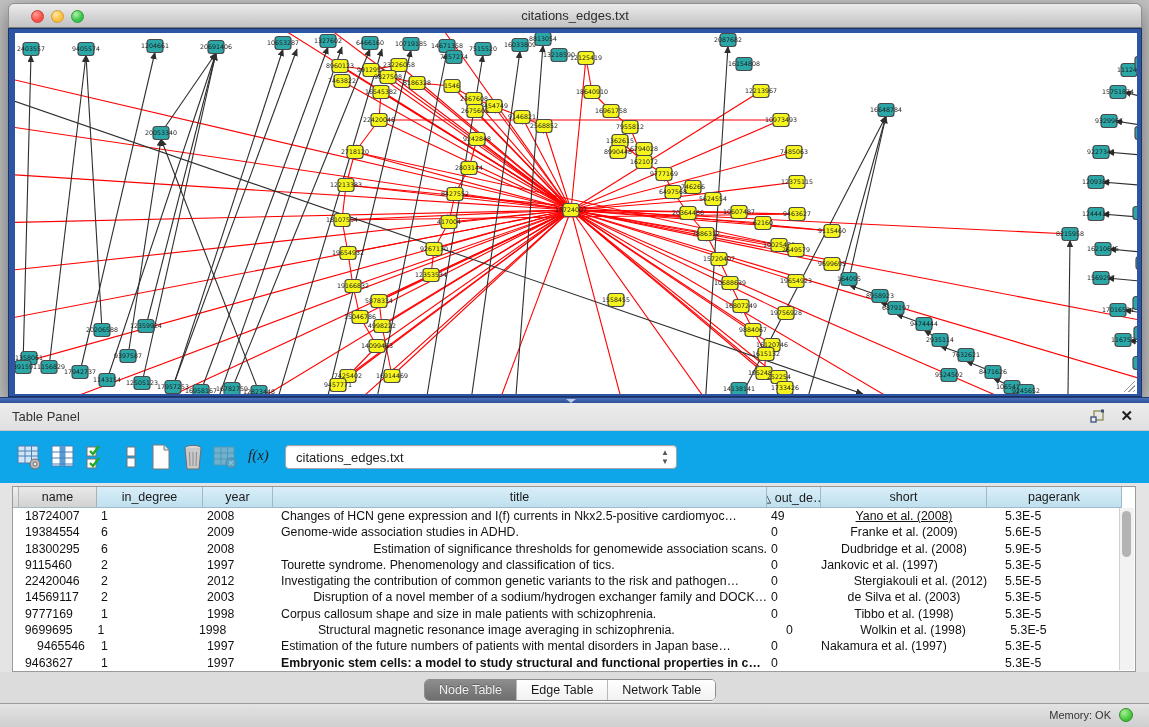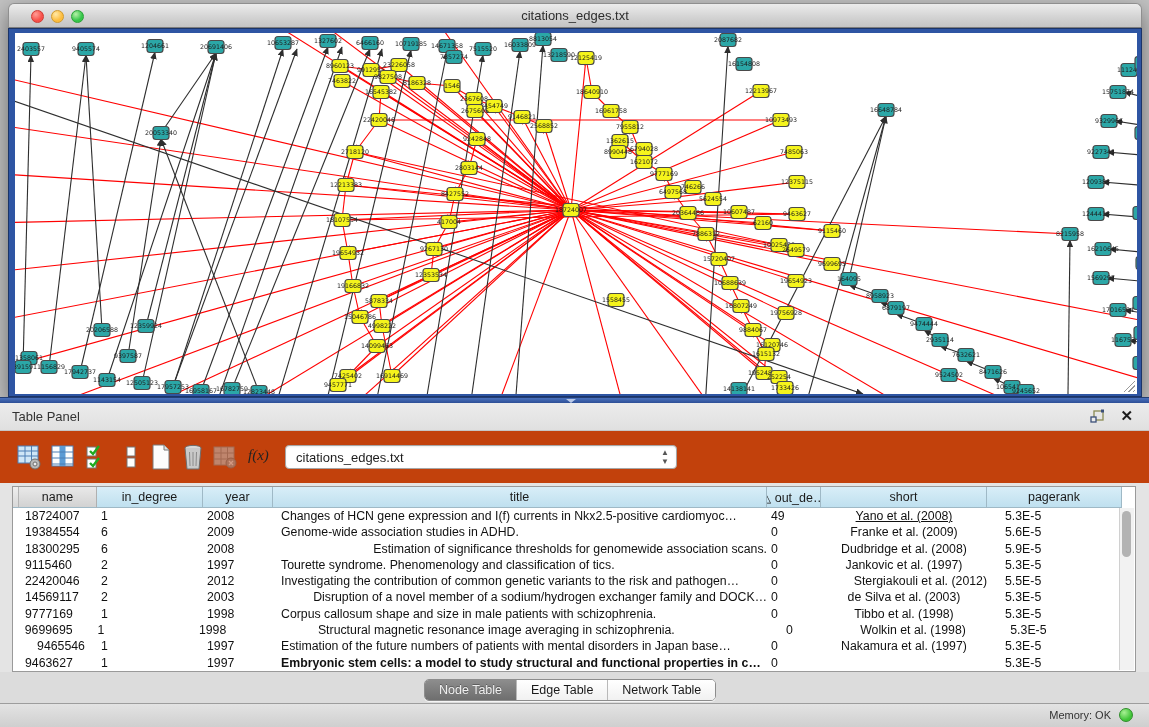--- a/index.html
+++ b/index.html
@@ -33,21 +33,21 @@
     background:linear-gradient(#4a71bd,#2d4f96);border-top:1px solid #223d74;box-sizing:border-box;}
   .splitter .grip{position:absolute;left:566px;top:1px;width:0;height:0;
     border-left:5px solid transparent;border-right:5px solid transparent;border-top:4px solid #b9c9e8;}
   
   .table-panel{position:absolute;left:0;top:403px;width:1149px;height:324px;background:#e4e4e4;}
   .panel-header{position:absolute;left:0;top:0;width:100%;height:28px;
     background:linear-gradient(#ececec,#e0e0e0);border-bottom:1px solid #c6c6c6;box-sizing:border-box;}
   .panel-title{position:absolute;left:12px;top:6px;font-size:13px;color:#333;}
   .float-btn{position:absolute;right:44px;top:6px;width:16px;height:16px;cursor:default;}
   .close-btn{position:absolute;right:16px;top:4px;font-size:15px;font-weight:bold;color:#1c1c1c;}
-  .toolbar{position:absolute;left:0;top:28px;width:100%;height:52px;background:#c2410c;}
+  .toolbar{position:absolute;left:0;top:28px;width:100%;height:52px;background:#0ea5e9;}
   .tb-icon{position:absolute;top:12px;width:26px;height:28px;}
   .combo{position:absolute;left:285px;top:14px;width:392px;height:24px;background:#fff;
     border:1px solid #a6a6a6;border-radius:4px;box-sizing:border-box;
     box-shadow:inset 0 1px 2px rgba(0,0,0,.08);}
   .combo-text{position:absolute;left:10px;top:4px;font-size:13px;color:#1d1d1d;}
   .combo-arrows{position:absolute;right:7px;top:2px;font-size:8px;line-height:9px;color:#555;text-align:center;}
   
   .tbl{position:absolute;left:12px;top:83px;width:1124px;height:186px;background:#fff;
     border:1px solid #9a9a9a;box-sizing:border-box;}
   .tbl-head{position:absolute;left:0;top:0;height:21px;width:1109px;display:flex;}
@@ -902,21 +902,21 @@
           <div class="td" style="width: 166px; padding-left: 0px; text-align: center;">Dudbridge et al. (2008)</div>
           <div class="td" style="width: 135px; padding-left: 18px; text-align: left;">5.9E-5</div>
         </div>
         <div class="tr">
           <div class="td" style="width: 6px;"></div>
           <div class="td" style="width: 78px; padding-left: 6px; text-align: left;">9115460</div>
           <div class="td" style="width: 106px; padding-left: 4px; text-align: left;">2</div>
           <div class="td" style="width: 70px; padding-left: 4px; text-align: left;">1997</div>
           <div class="td" style="width: 494px; padding-left: 8px; text-align: left;">Tourette syndrome. Phenomenology and classification of tics.</div>
           <div class="td" style="width: 54px; padding-left: 4px; text-align: left;">0</div>
-          <div class="td" style="width: 166px; padding-left: 0px; text-align: center;">Jankovic et al. (1997)</div>
+          <div class="td" style="width: 166px; padding-left: 0px; text-align: left;">Jankovic et al. (1997)</div>
           <div class="td" style="width: 135px; padding-left: 18px; text-align: left;">5.3E-5</div>
         </div>
         <div class="tr">
           <div class="td" style="width: 6px;"></div>
           <div class="td" style="width: 78px; padding-left: 6px; text-align: left;">22420046</div>
           <div class="td" style="width: 106px; padding-left: 4px; text-align: left;">2</div>
           <div class="td" style="width: 70px; padding-left: 4px; text-align: left;">2012</div>
           <div class="td" style="width: 494px; padding-left: 8px; text-align: left;">Investigating the contribution of common genetic variants to the risk and pathogen…</div>
           <div class="td" style="width: 54px; padding-left: 4px; text-align: left;">0</div>
           <div class="td" style="width: 166px; padding-left: 0px; text-align: right;">Stergiakouli et al. (2012)</div>
@@ -952,21 +952,21 @@
           <div class="td" style="width: 166px; padding-left: 0px; text-align: center;">Wolkin et al. (1998)</div>
           <div class="td" style="width: 135px; padding-left: 18px; text-align: left;">5.3E-5</div>
         </div>
         <div class="tr">
           <div class="td" style="width: 6px;"></div>
           <div class="td" style="width: 78px; padding-left: 6px; text-align: center;">9465546</div>
           <div class="td" style="width: 106px; padding-left: 4px; text-align: left;">1</div>
           <div class="td" style="width: 70px; padding-left: 4px; text-align: left;">1997</div>
           <div class="td" style="width: 494px; padding-left: 8px; text-align: left;">Estimation of the future numbers of patients with mental disorders in Japan base…</div>
           <div class="td" style="width: 54px; padding-left: 4px; text-align: left;">0</div>
-          <div class="td" style="width: 166px; padding-left: 0px; text-align: center;">Nakamura et al. (1997)</div>
+          <div class="td" style="width: 166px; padding-left: 0px; ">Nakamura et al. (1997)</div>
           <div class="td" style="width: 135px; padding-left: 18px; text-align: left;">5.3E-5</div>
         </div>
         <div class="tr">
           <div class="td" style="width: 6px;"></div>
           <div class="td" style="width: 78px; padding-left: 6px; text-align: left;">9463627</div>
           <div class="td" style="width: 106px; padding-left: 4px; text-align: left;">1</div>
           <div class="td" style="width: 70px; padding-left: 4px; text-align: left;">1997</div>
           <div class="td" style="width: 494px; padding-left: 8px; text-align: left; font-weight: bold;">Embryonic stem cells: a model to study structural and functional properties in car…</div>
           <div class="td" style="width: 54px; padding-left: 4px; text-align: left;">0</div>
           <div class="td" style="width: 166px; padding-left: 0px; text-align: center; margin-top: 20px;">Hescheler et al. (1997)</div>

